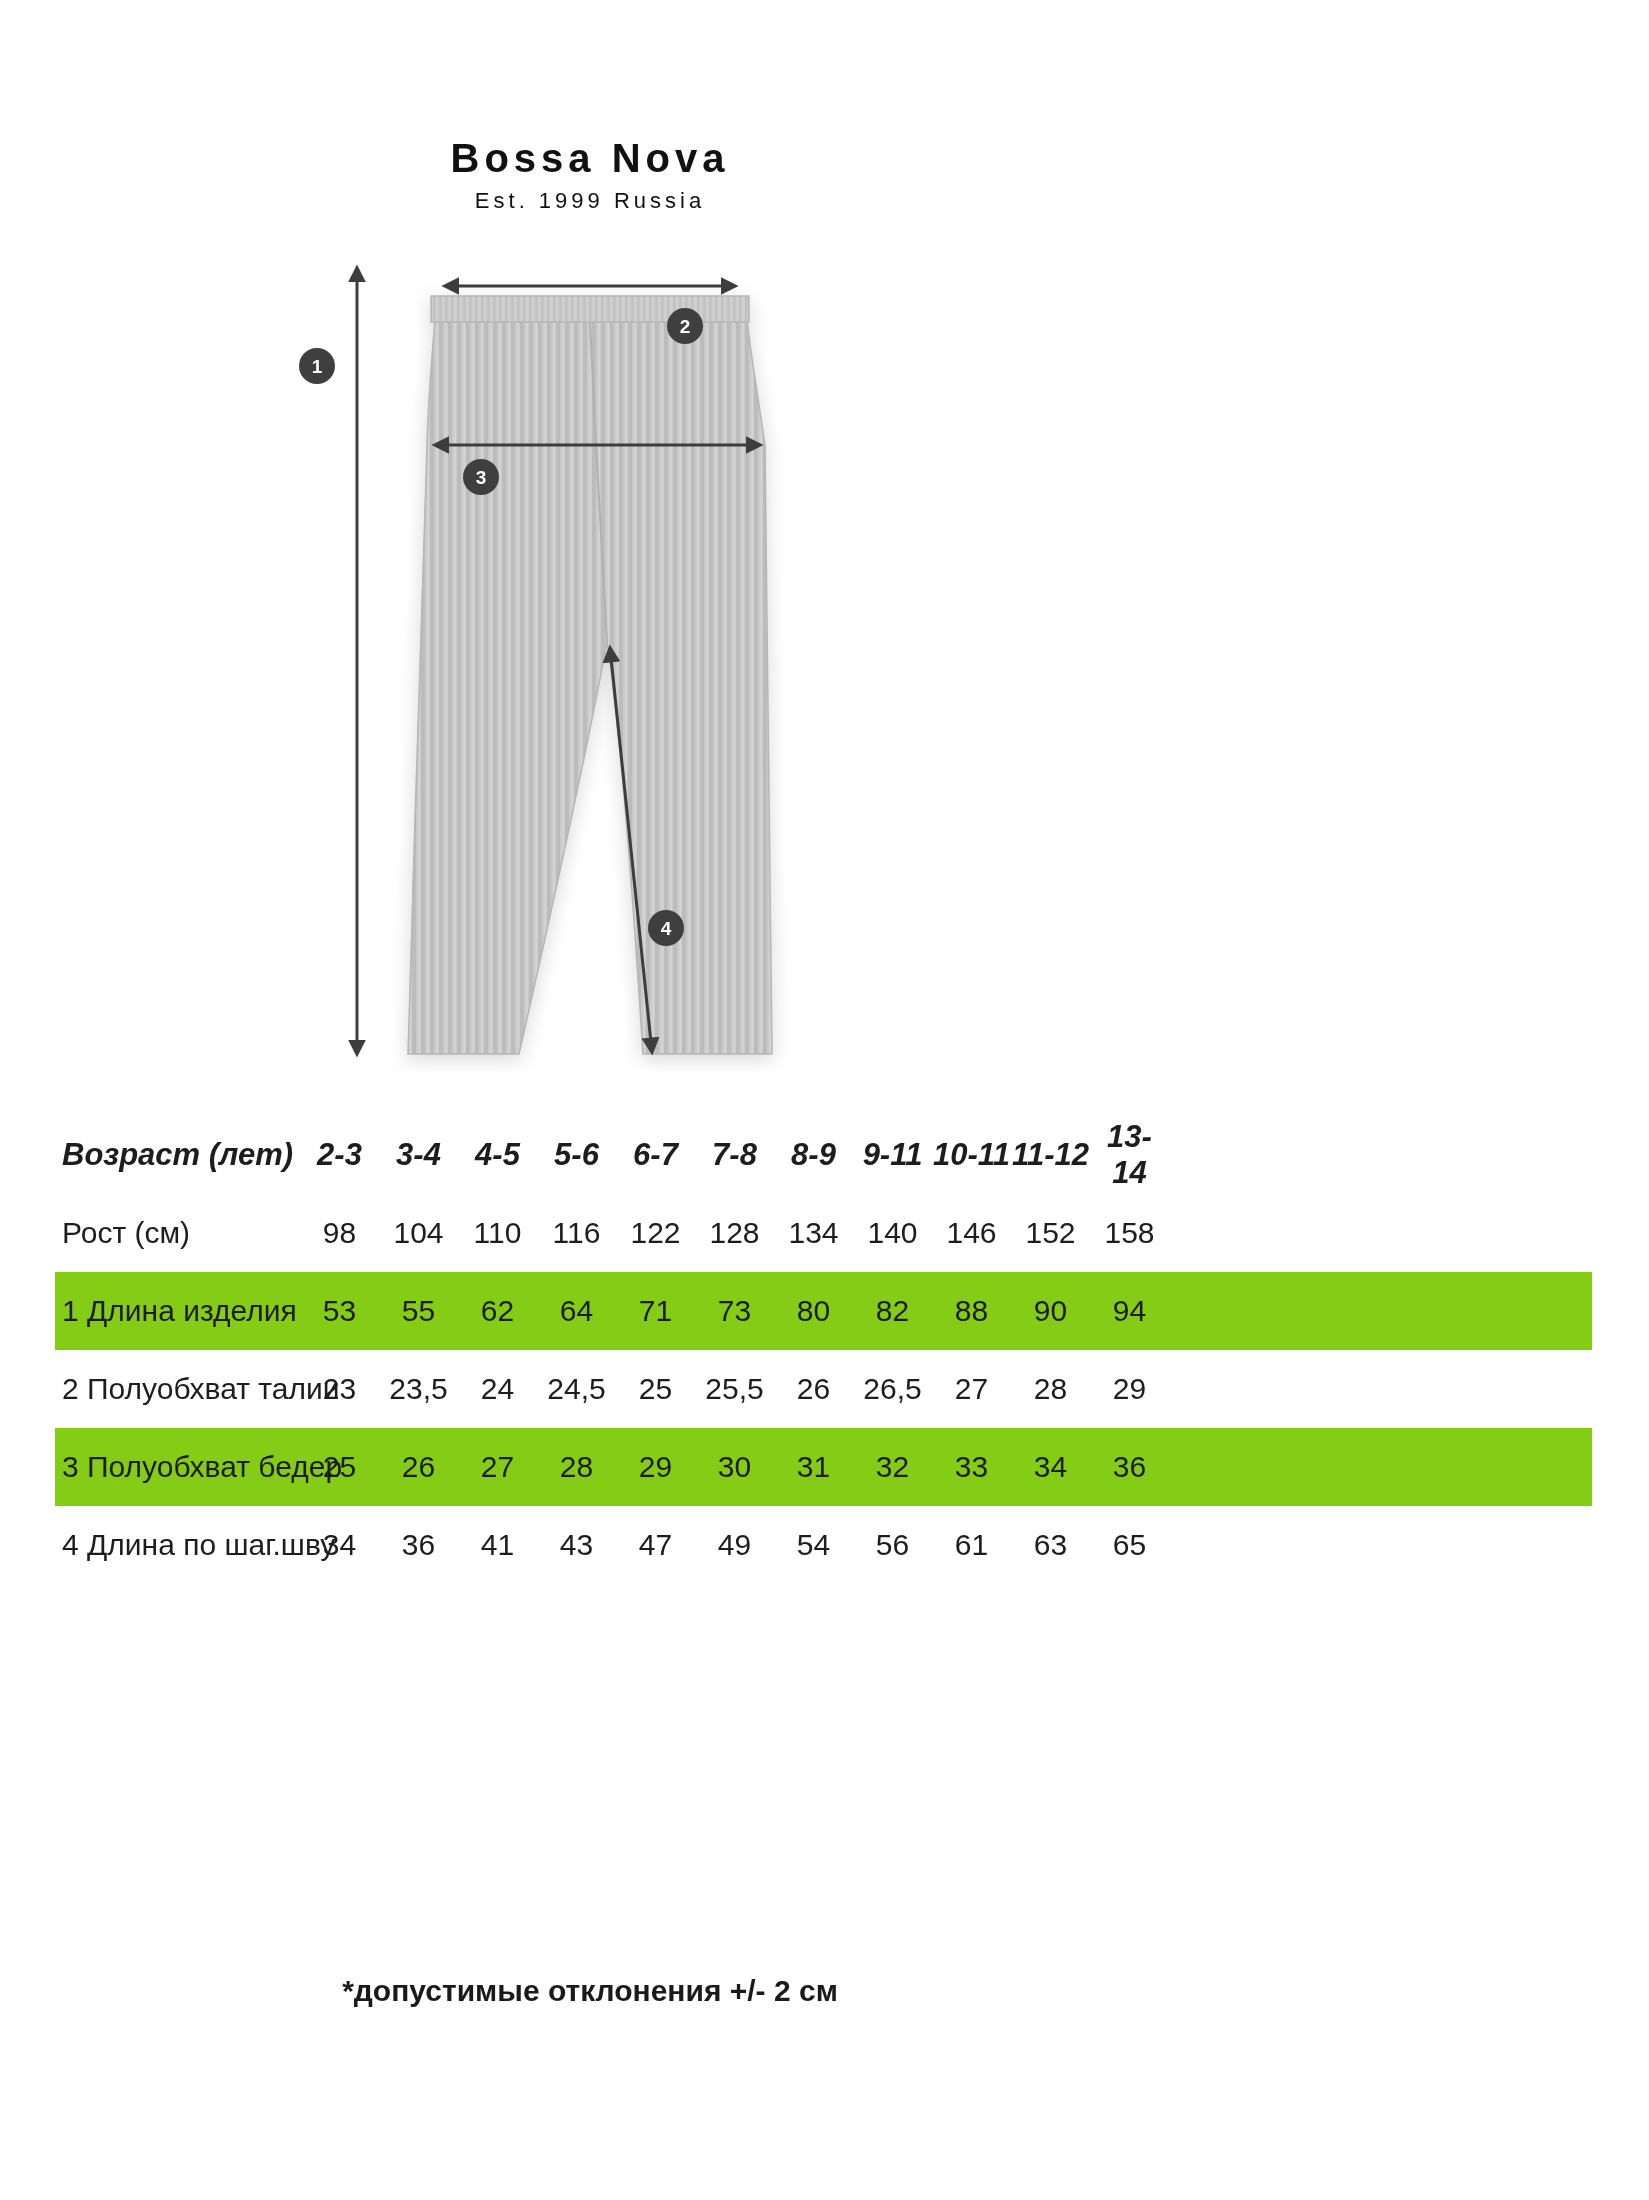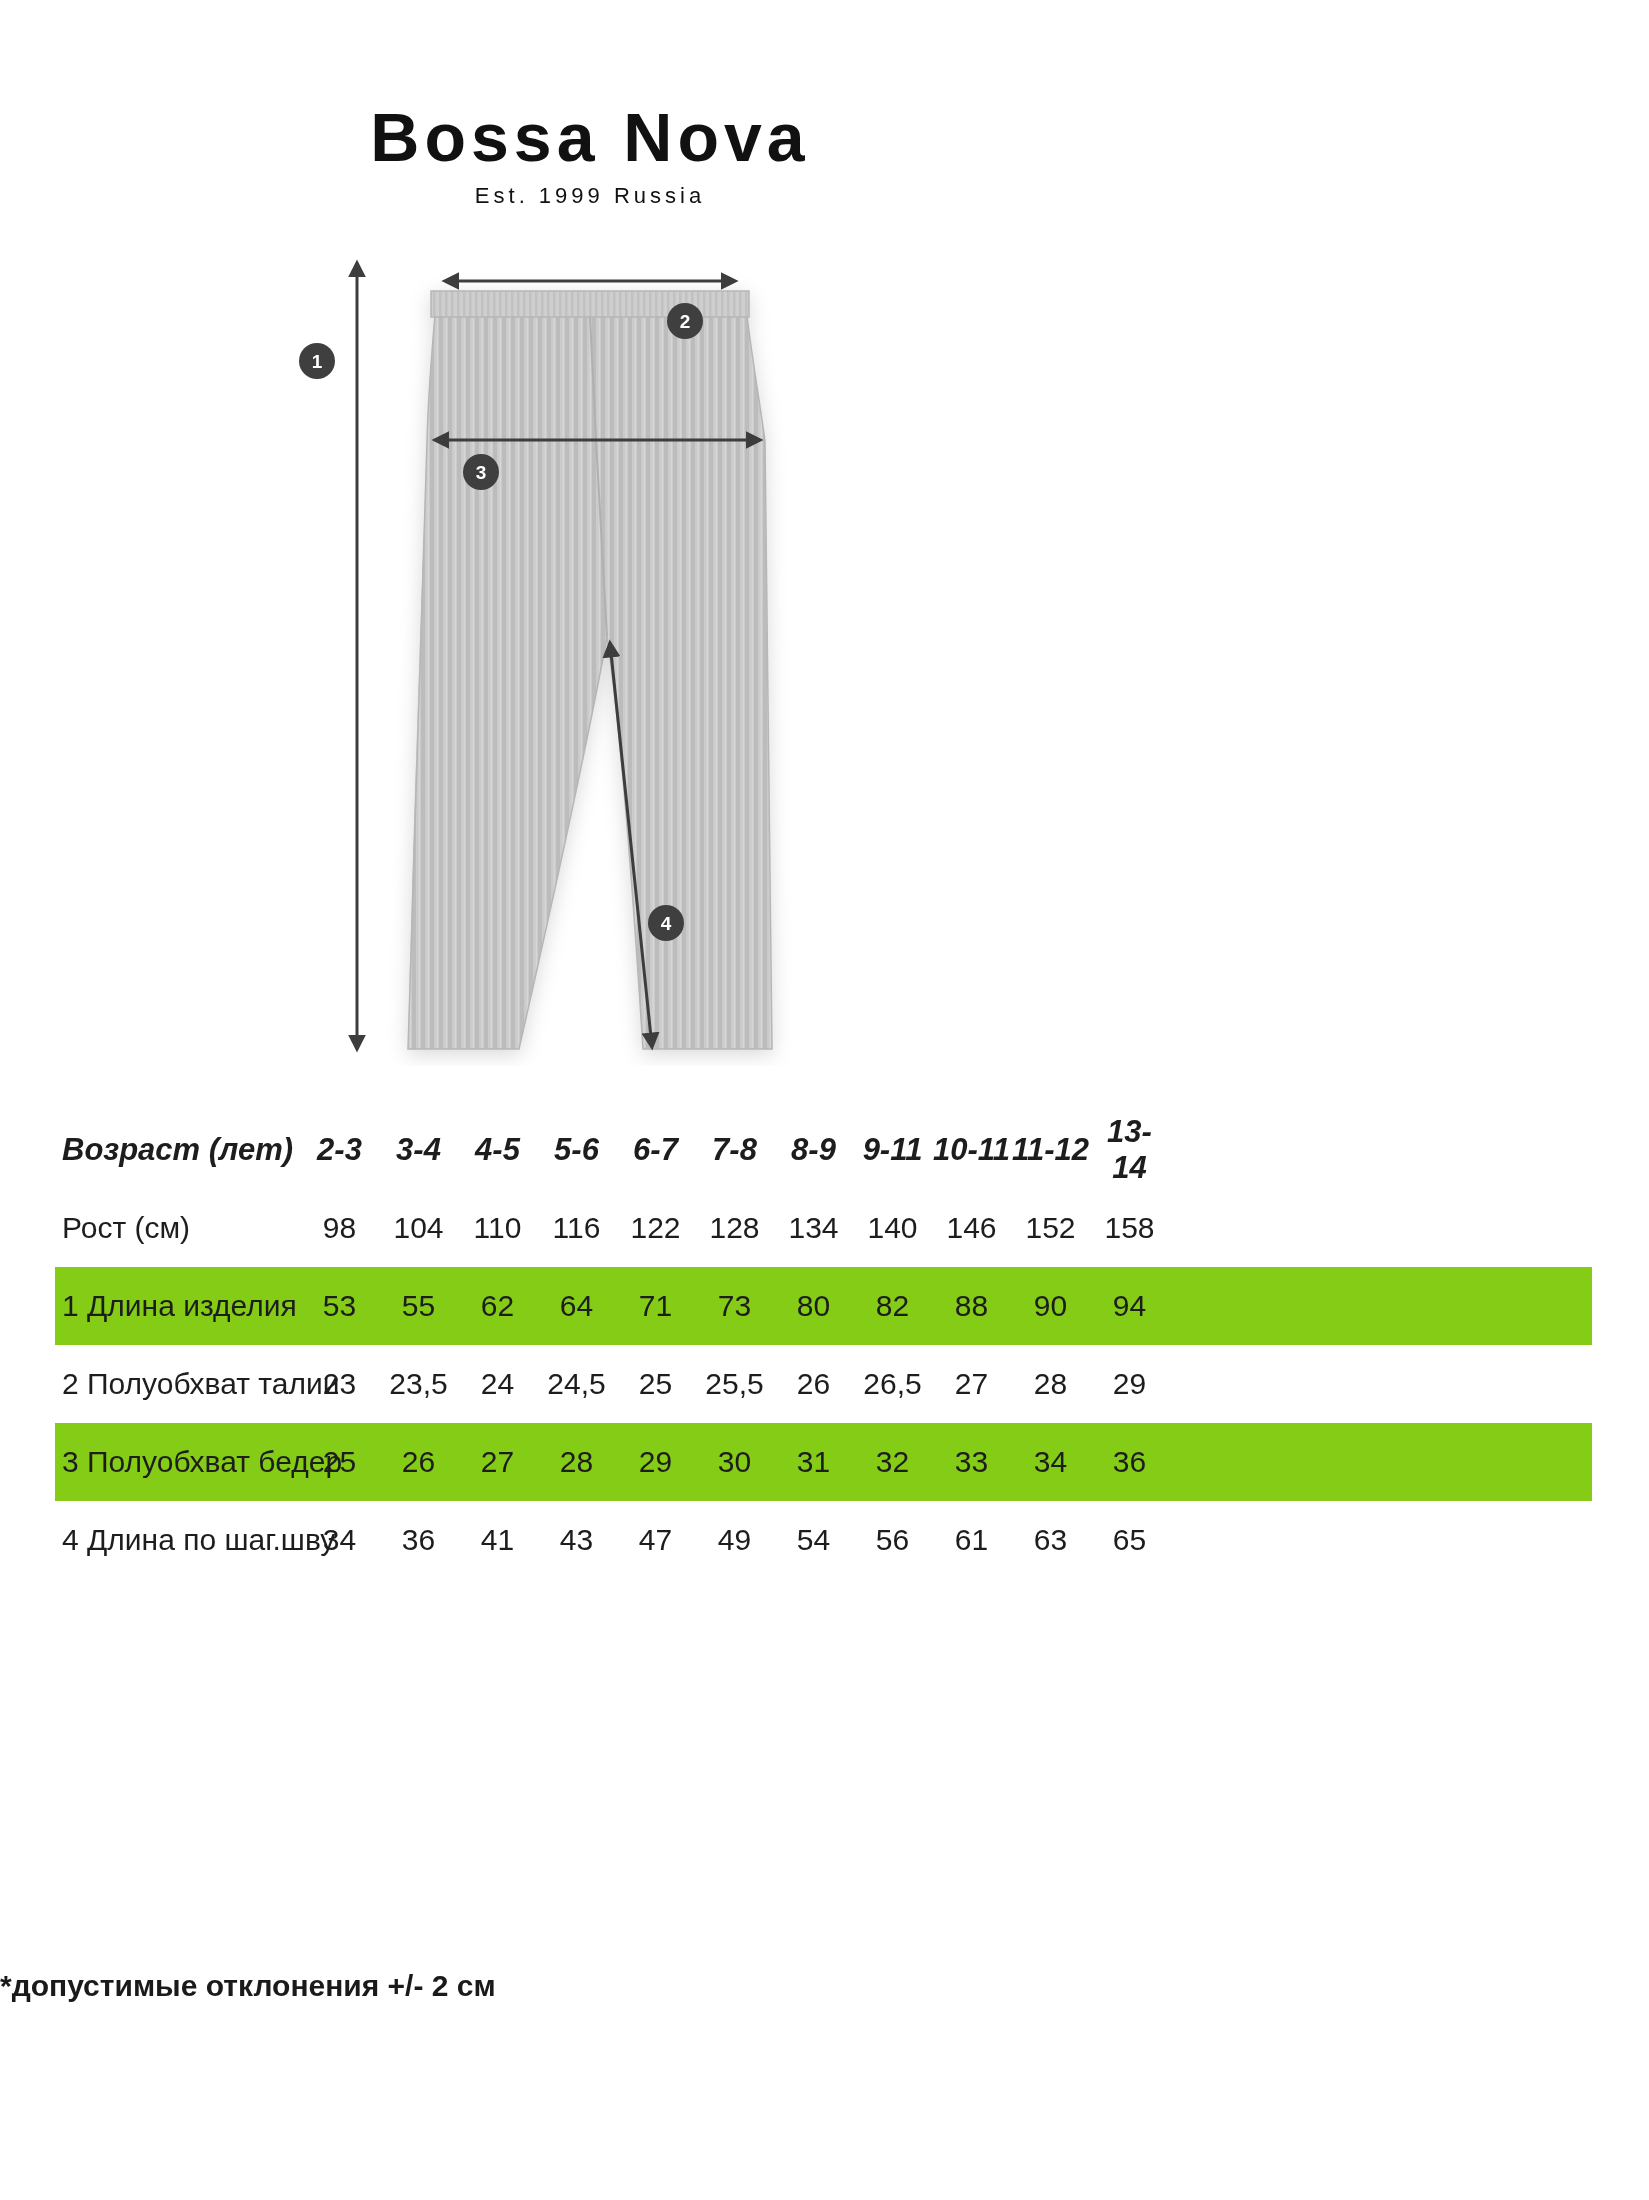--- a/index.html
+++ b/index.html
@@ -3,34 +3,34 @@
 <meta charset="utf-8">
 <style>
   html,body{margin:0;padding:0;}
   body{
     width:1649px;height:2200px;background:#ffffff;
     font-family:"Liberation Sans",sans-serif;color:#1d1d1d;
     position:relative;overflow:hidden;
   }
   .top{width:1180px;}
   .brand{padding-top:100px;text-align:center;color:#111;}
-  .brand-name{font-size:68px;font-weight:700;letter-spacing:5px;line-height:1.1;}
+  .brand-name{font-size:40px;font-weight:700;letter-spacing:5px;line-height:1.1;margin-top:36px;}
   .brand-sub{margin-top:8px;font-size:22px;font-weight:400;letter-spacing:4px;}
   .diagram{position:relative;height:815px;margin-top:42px;}
   .pants-svg{position:absolute;left:295px;top:0;width:520px;height:815px;}
   .pants-shape{filter:drop-shadow(0 5px 10px rgba(0,0,0,0.15));}
   .arrows line{stroke:#3d3d3d;stroke-width:3;}
   .markers text{fill:#ffffff;font-family:"Liberation Sans",sans-serif;font-size:19px;font-weight:700;text-anchor:middle;}
   .size-table{margin:45px 0 0 55px;width:1537px;font-size:30px;color:#1d1d1d;}
   .trow{display:grid;grid-template-columns:245px repeat(11,79px) 1fr;align-items:center;height:78px;}
   .trow.striped{background:#84cc16;}
   .thead{font-weight:700;font-size:31px;font-style:italic;}
   .tlabel{padding-left:7px;text-align:left;white-space:nowrap;}
   .tcell{text-align:center;}
-  .footnote{width:1180px;margin-top:390px;font-size:30px;font-weight:700;color:#1a1a1a;}
+  .footnote{width:1180px;margin-top:390px;text-align:center;font-size:30px;font-weight:700;color:#1a1a1a;}
 </style>
 </head>
 <body>
 
 <div class="top">
 
   <header class="brand">
     <div class="brand-name">Bossa Nova</div>
     <div class="brand-sub">Est. 1999 Russia</div>
   </header>

